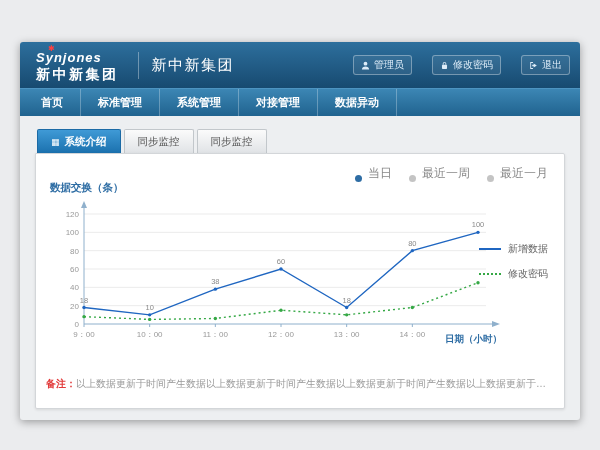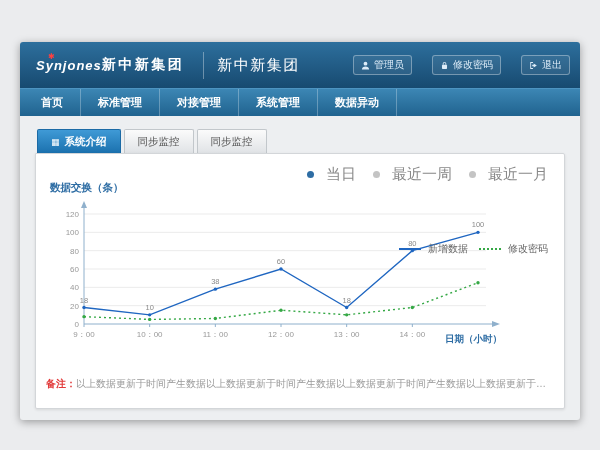--- a/index.html
+++ b/index.html
@@ -10,21 +10,21 @@
   }
   .window{
     position:absolute;left:20px;top:42px;width:560px;height:378px;
     background:#edeff1;border-radius:3px;overflow:hidden;
     box-shadow:0 2px 8px rgba(0,0,0,.35);
   }
   
   .topbar{height:46px;display:flex;align-items:center;
     background:linear-gradient(180deg,#2d6f9d 0%,#174a70 100%);
     padding:0 10px;}
-  .logo{position:relative;display:flex;justify-content:center;
+  .logo{position:relative;display:flex;flex-direction:column;justify-content:center;
     padding:0 6px;cursor:pointer;line-height:1.15}
   .brand-row{position:relative}
   .brand{font-style:italic;font-weight:bold;font-size:13px;color:#fff;letter-spacing:1px}
   .mark{position:absolute;top:-4px;left:12px;color:#ff4040;font-size:8px;font-style:normal}
   .brand-sub{font-size:14px;color:#fff;font-weight:bold;letter-spacing:2.5px;white-space:nowrap}
   .vdiv{width:1px;height:27px;background:rgba(255,255,255,.35);margin:0 13px}
   .app-title{color:#fff;font-size:15px;letter-spacing:1.5px;white-space:nowrap}
   .spacer{flex:1}
   .hbtn{display:flex;align-items:center;gap:4px;color:#ddecf8;font-size:10px;
     border:1px solid rgba(255,255,255,.35);border-radius:3px;padding:2px 7px;
@@ -40,28 +40,28 @@
   .tabs{display:flex;gap:3px;margin-left:2px}
   .tab{font-size:10.5px;padding:5px 13px 4px 13px;border:1px solid #c2c7cb;border-bottom:none;
     background:linear-gradient(#fbfbfb,#e0e3e6);color:#555;border-radius:2px 2px 0 0;
     cursor:pointer;display:flex;align-items:center;gap:5px;white-space:nowrap}
   .tab.active{background:linear-gradient(#3f9ad6,#1b71ae);color:#fff;border-color:#1b6aa5;font-weight:bold}
   .tab-icon{font-size:9px;line-height:1}
   .panel{background:#fff;border:1px solid #d3d6d9;border-radius:0 2px 2px 2px;
     height:254px;position:relative;box-shadow:0 1px 3px rgba(0,0,0,.10)}
   
   .filters{position:absolute;top:11px;right:16px;display:flex;gap:17px}
-  .filter{display:flex;align-items:center;gap:12px;font-size:15px;color:#888;cursor:pointer}
+  .filter{display:flex;align-items:flex-end;gap:6px;font-size:12px;color:#888;cursor:pointer}
   .dot{width:7px;height:7px;border-radius:50%;background:#c4c4c4}
   
   .y-title{position:absolute;left:14px;top:27px;color:#2e6da4;font-size:10.5px;font-weight:bold}
   .chart-wrap{position:absolute;left:16px;top:46px}
   #chart-svg{display:block}
   #chart-svg text{font-family:"Liberation Sans","DejaVu Sans",sans-serif}
-  .series-legend{position:absolute;right:16px;top:88px;display:flex;flex-direction:row;gap:11px}
+  .series-legend{position:absolute;right:16px;top:88px;display:flex;flex-direction:column;gap:11px}
   .sl-item{display:flex;align-items:center;gap:7px;font-size:10px;color:#666;cursor:pointer}
   .sl-line{width:22px;height:0;border-top:2px solid #999;flex:none}
   .sl-line.dotted{border-top-style:dotted}
   
   .note{position:absolute;bottom:17px;left:10px;right:10px;text-align:center;
     font-size:10px;color:#9a9a9a;white-space:nowrap;overflow:hidden;text-overflow:ellipsis}
   .note-label{color:#e23b3b;font-weight:bold}
 </style>
 </head>
 <body>
@@ -99,22 +99,22 @@
           <path d="M4.4 1.2h-3v7.6h3v-1h-2V2.2h2z"></path>
           <path d="M5.2 2.8 8.7 5 5.2 7.2V5.8H3.6V4.2h1.6z"></path>
         </svg>
       <span>退出</span>
     </div>
   </header>
 
   <nav class="nav">
     <div class="nav-item">首页</div>
     <div class="nav-item">标准管理</div>
+    <div class="nav-item">系统管理</div>
     <div class="nav-item">对接管理</div>
-    <div class="nav-item">系统管理</div>
     <div class="nav-item">数据异动</div>
   </nav>
 
   <div class="content">
 
     <div class="tabs">
       <div class="tab active">
         <span class="tab-icon">▦</span>
         <span>系统介绍</span>
       </div>

